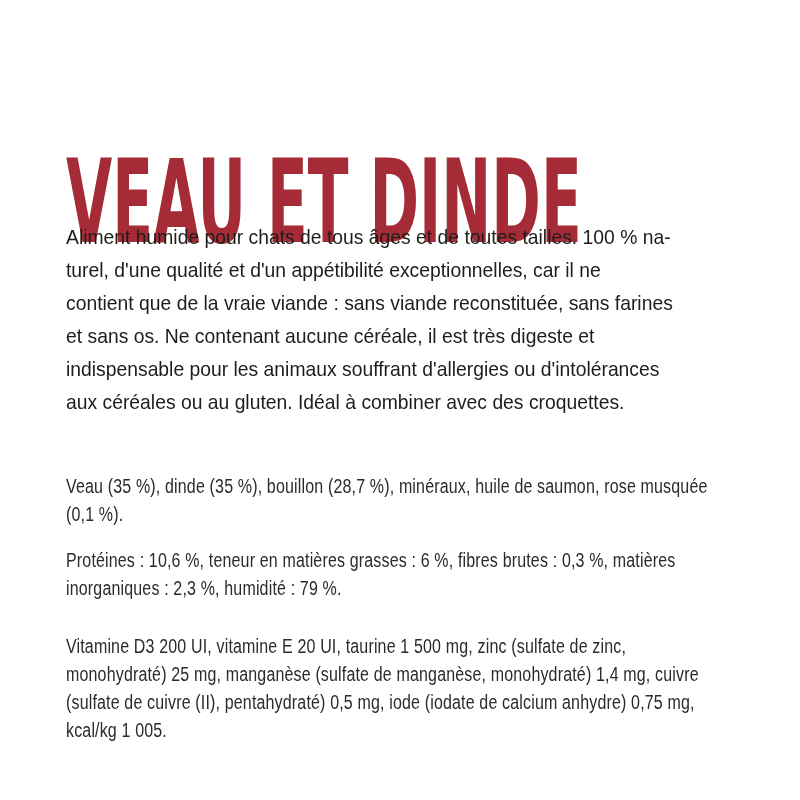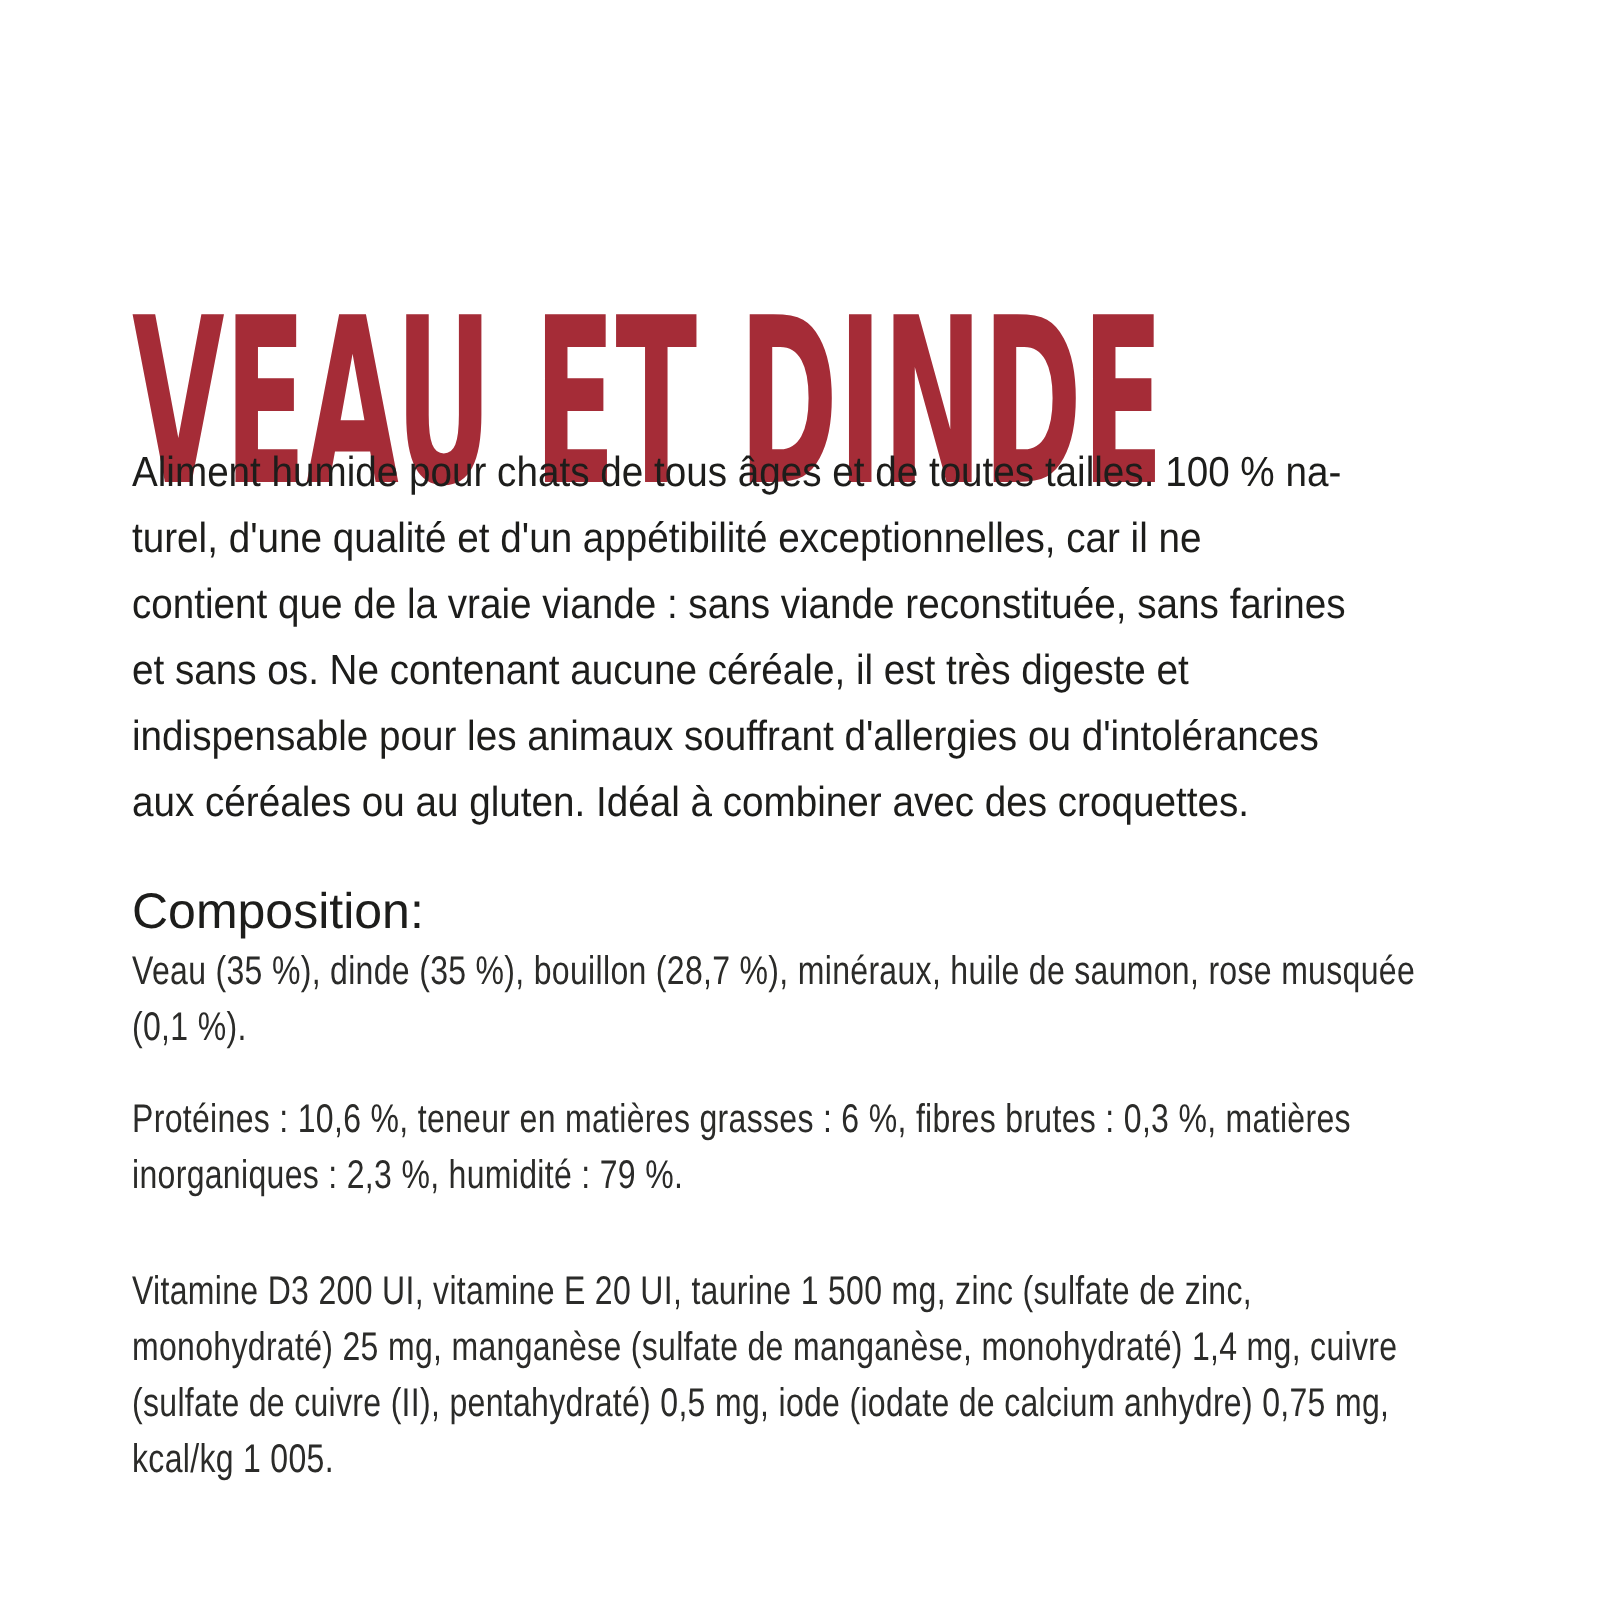--- a/index.html
+++ b/index.html
@@ -81,21 +81,20 @@
 
   <h1 class="product-title" style="color: rgb(165, 44, 55);">VEAU ET DINDE</h1>
 
   <p class="intro">Aliment humide pour chats de tous âges et de toutes tailles. 100 % na-
 turel, d'une qualité et d'un appétibilité exceptionnelles, car il ne
 contient que de la vraie viande : sans viande reconstituée, sans farines
 et sans os. Ne contenant aucune céréale, il est très digeste et
 indispensable pour les animaux souffrant d'allergies ou d'intolérances
 aux céréales ou au gluten. Idéal à combiner avec des croquettes.</p>
 
-  <h2 class="section-heading">Composition:</h2>
 
   <p class="light-block ingredients">Veau (35 %), dinde (35 %), bouillon (28,7 %), minéraux, huile de saumon, rose musquée
 (0,1 %).</p>
 
   <p class="light-block analysis">Protéines : 10,6 %, teneur en matières grasses : 6 %, fibres brutes : 0,3 %, matières
 inorganiques : 2,3 %, humidité : 79 %.</p>
 
   <p class="light-block additives">Vitamine D3 200 UI, vitamine E 20 UI, taurine 1 500 mg, zinc (sulfate de zinc,
 monohydraté) 25 mg, manganèse (sulfate de manganèse, monohydraté) 1,4 mg, cuivre
 (sulfate de cuivre (II), pentahydraté) 0,5 mg, iode (iodate de calcium anhydre) 0,75 mg,

